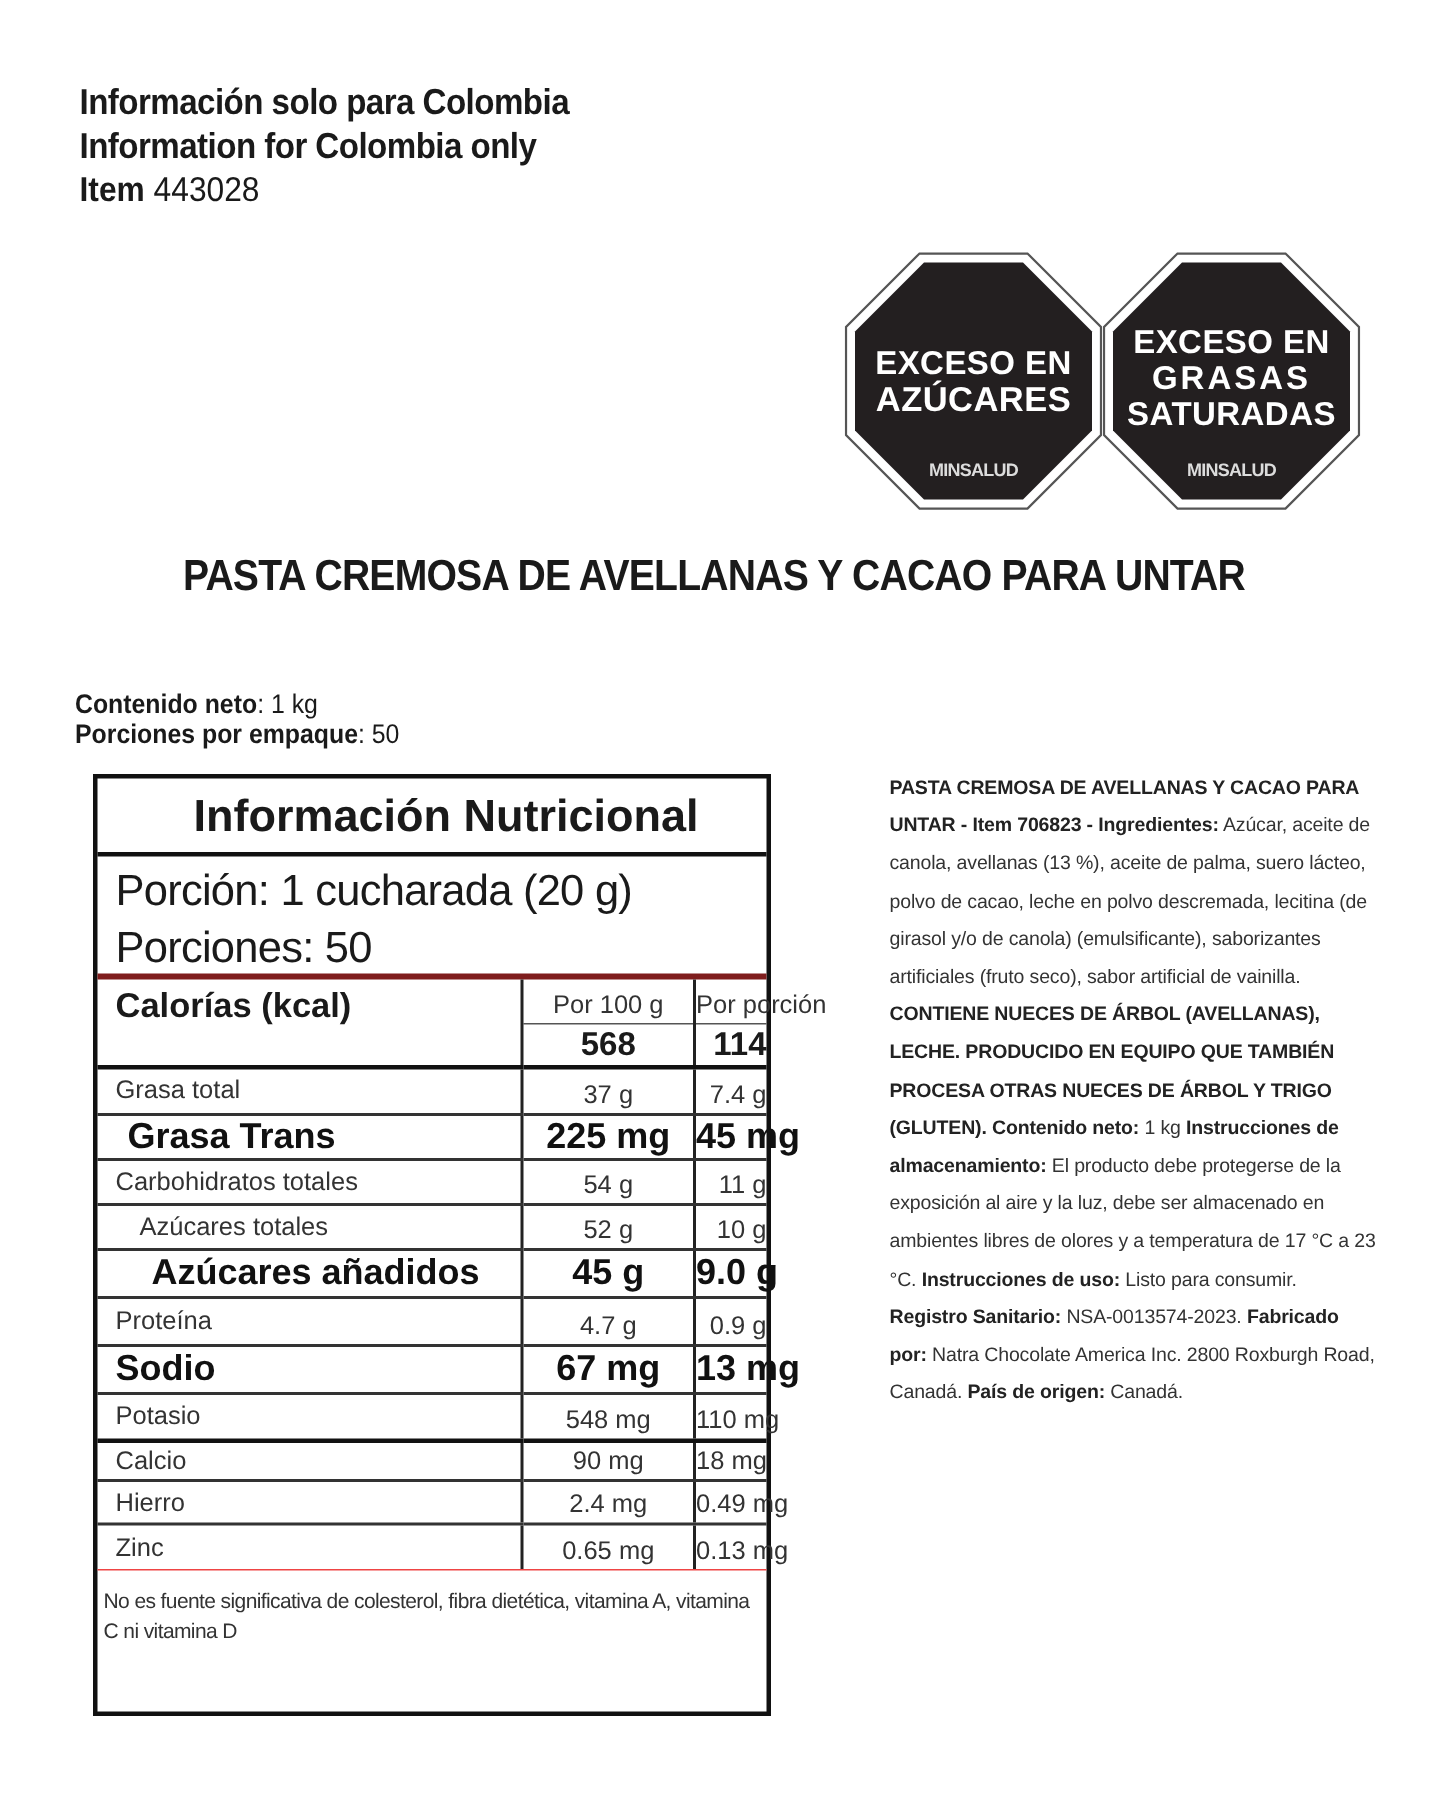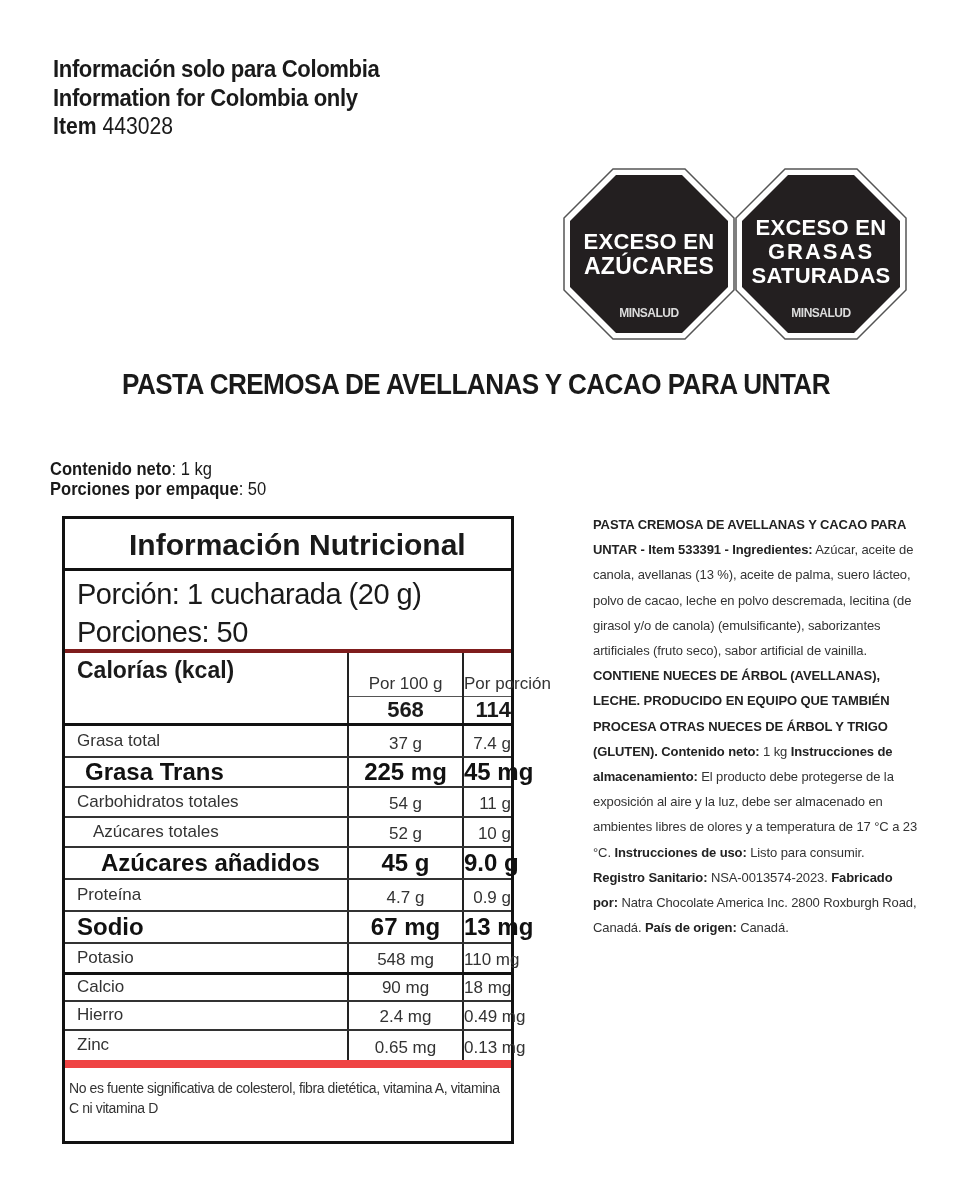--- a/index.html
+++ b/index.html
@@ -35,24 +35,24 @@
     tr.light td { font-size: 17px; color: #333; }
     tr.light td.c2, tr.light td.c3 { vertical-align: bottom; padding-bottom: 2px; }
     tr.bold td { font-size: 24px; font-weight: bold; color: #111; }
     tr.bold td.c1 { padding-left: 20px; }
     tr.thick td { border-bottom: 3px solid #111; }
     .sub-indent { padding-left: 28px !important; }
     .sub-indent-bold { padding-left: 36px !important; }
 
     .cal-row td { border-bottom: 3px solid #111 !important; }
     .cal-label { font-size: 23px; font-weight: bold; vertical-align: top; padding-top: 4px !important; }
-    .cal-head { font-size: 17px; color: #333; height: 30px; border-bottom: 1.5px solid #555; line-height: 30px; padding-top: 2px; margin-top: 14px; }
+    .cal-head { font-size: 17px; color: #333; height: 30px; border-bottom: 1.5px solid #555; line-height: 30px; padding-top: 2px; }
     .cal-val { font-size: 22px; font-weight: bold; height: 26px; line-height: 26px; }
 
-    .nut-foot { border-top: 8px solid #ef4444; padding: 10px 6px 0 4px; font-size: 14px; line-height: 20px; color: #333; letter-spacing: -0.4px; }
+    .nut-foot { border-top: 1px solid #ef4444; padding: 10px 6px 0 4px; font-size: 14px; line-height: 20px; color: #333; letter-spacing: -0.4px; }
 
     .ingredients { position: absolute; left: 593px; top: 512px; width: 325px; font-size: 13px; line-height: 25.2px; color: #333; letter-spacing: -0.1px; }
     .ingredients b { color: #222; font-weight: bold; }
   </style>
 </head>
 <body>
 
 <div class="header-lines">
   <div class="hl">Información solo para Colombia</div>
   <div class="hl">Information for Colombia only</div>
@@ -168,21 +168,21 @@
       <td class="c2" style="border-bottom:none;">0.65 mg</td>
       <td class="c3" style="border-bottom:none;">0.13 mg</td>
     </tr>
   </tbody>
     </table>
 
   <div class="nut-foot">No es fuente significativa de colesterol, fibra dietética, vitamina A, vitamina C ni vitamina D</div>
 </div>
 
 <div class="ingredients">
-  <b>PASTA CREMOSA DE AVELLANAS Y CACAO PARA UNTAR - Item 533391 -</b>
+  <b>PASTA CREMOSA DE AVELLANAS Y CACAO PARA UNTAR - Item 706823 -</b>
   <b>Ingredientes:</b>
   <span>Azúcar, aceite de canola, avellanas (13 %), aceite de palma, suero lácteo, polvo de cacao, leche en polvo descremada, lecitina (de girasol y/o de canola) (emulsificante), saborizantes artificiales (fruto seco), sabor artificial de vainilla.</span>
   <b>CONTIENE NUECES DE ÁRBOL (AVELLANAS), LECHE. PRODUCIDO EN EQUIPO QUE TAMBIÉN PROCESA OTRAS NUECES DE ÁRBOL Y TRIGO (GLUTEN).</b>
   <b>Contenido neto:</b>
   <span>1 kg</span>
   <b>Instrucciones de almacenamiento:</b>
   <span>El producto debe protegerse de la exposición al aire y la luz, debe ser almacenado en ambientes libres de olores y a temperatura de 17 °C a 23 °C.</span>
   <b>Instrucciones de uso:</b>
   <span>Listo para consumir.</span>
   <b>Registro Sanitario:</b>

